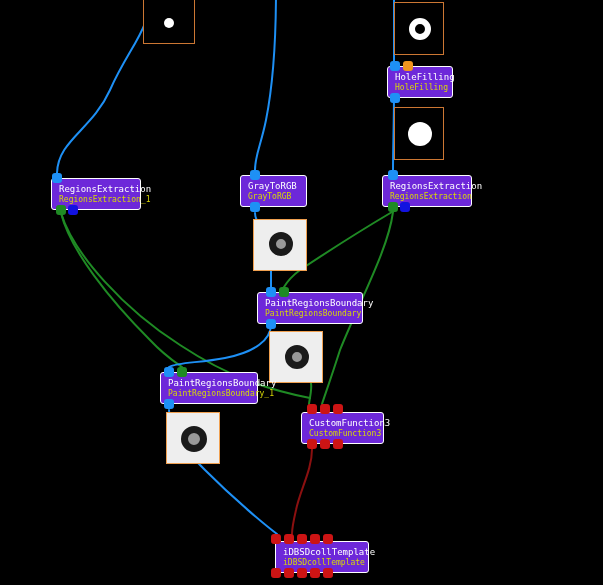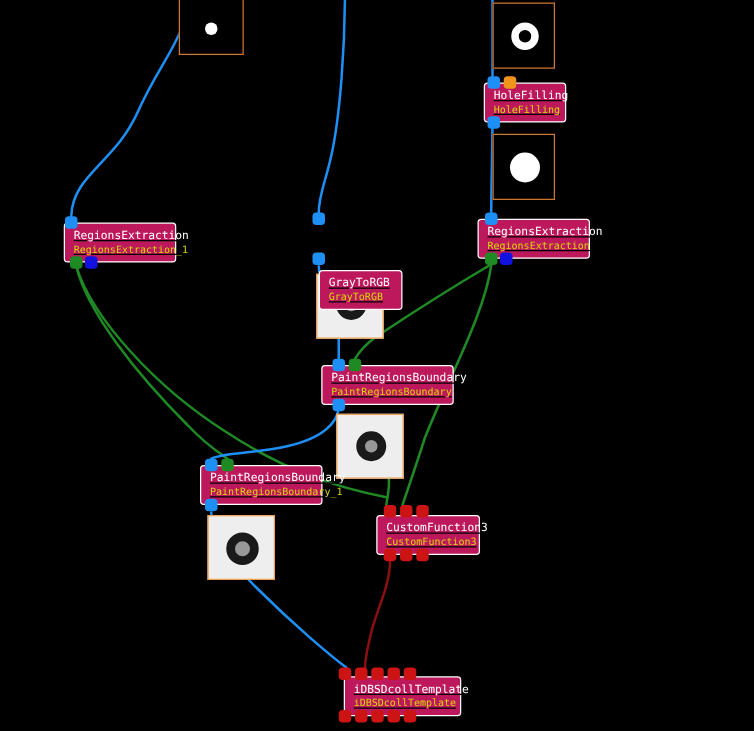--- a/index.html
+++ b/index.html
@@ -17,26 +17,25 @@
   }
   svg#edges{
     position:absolute;
     left:0;top:0;
     width:603px;height:585px;
     pointer-events:none;
   }
   .node{
     position:absolute;
     box-sizing:border-box;
-    background:#be185d;
+    background:#6d28d9;
     border:1px solid #ffffff;
     border-radius:3px;
     padding:5px 7px 5px 7px;
     z-index:30;
-    text-decoration:underline;
   }
   .node .title{
     color:#ffffff;
     font-size:9px;
     line-height:11px;
     letter-spacing:0px;
     white-space:nowrap;
   }
   .node .subtitle{
     color:#d8d806;
@@ -110,21 +109,21 @@
       </div>
       <div class="thumb light" style="left: 166px; top: 412px; width: 54px; height: 52px;">
         <div class="shape" style="left: 14px; top: 13px; width: 26px; height: 26px; background: rgb(153, 153, 153); border: 7px solid rgb(26, 26, 26); box-sizing: border-box;"></div>
       </div>
     </div>
   <div id="node-layer">
       <div class="node" style="left: 51px; top: 178px; width: 90px; height: 32px;">
         <div class="title">RegionsExtraction</div>
         <div class="subtitle">RegionsExtraction_1</div>
       </div>
-      <div class="node" style="left: 255px; top: 175px; width: 67px; height: 32px; margin-top: 41px;">
+      <div class="node" style="left: 240px; top: 175px; width: 67px; height: 32px;">
         <div class="title">GrayToRGB</div>
         <div class="subtitle">GrayToRGB</div>
       </div>
       <div class="node" style="left: 382px; top: 175px; width: 90px; height: 32px;">
         <div class="title">RegionsExtraction</div>
         <div class="subtitle">RegionsExtraction</div>
       </div>
       <div class="node" style="left: 387px; top: 66px; width: 66px; height: 32px;">
         <div class="title">HoleFilling</div>
         <div class="subtitle">HoleFilling</div>

